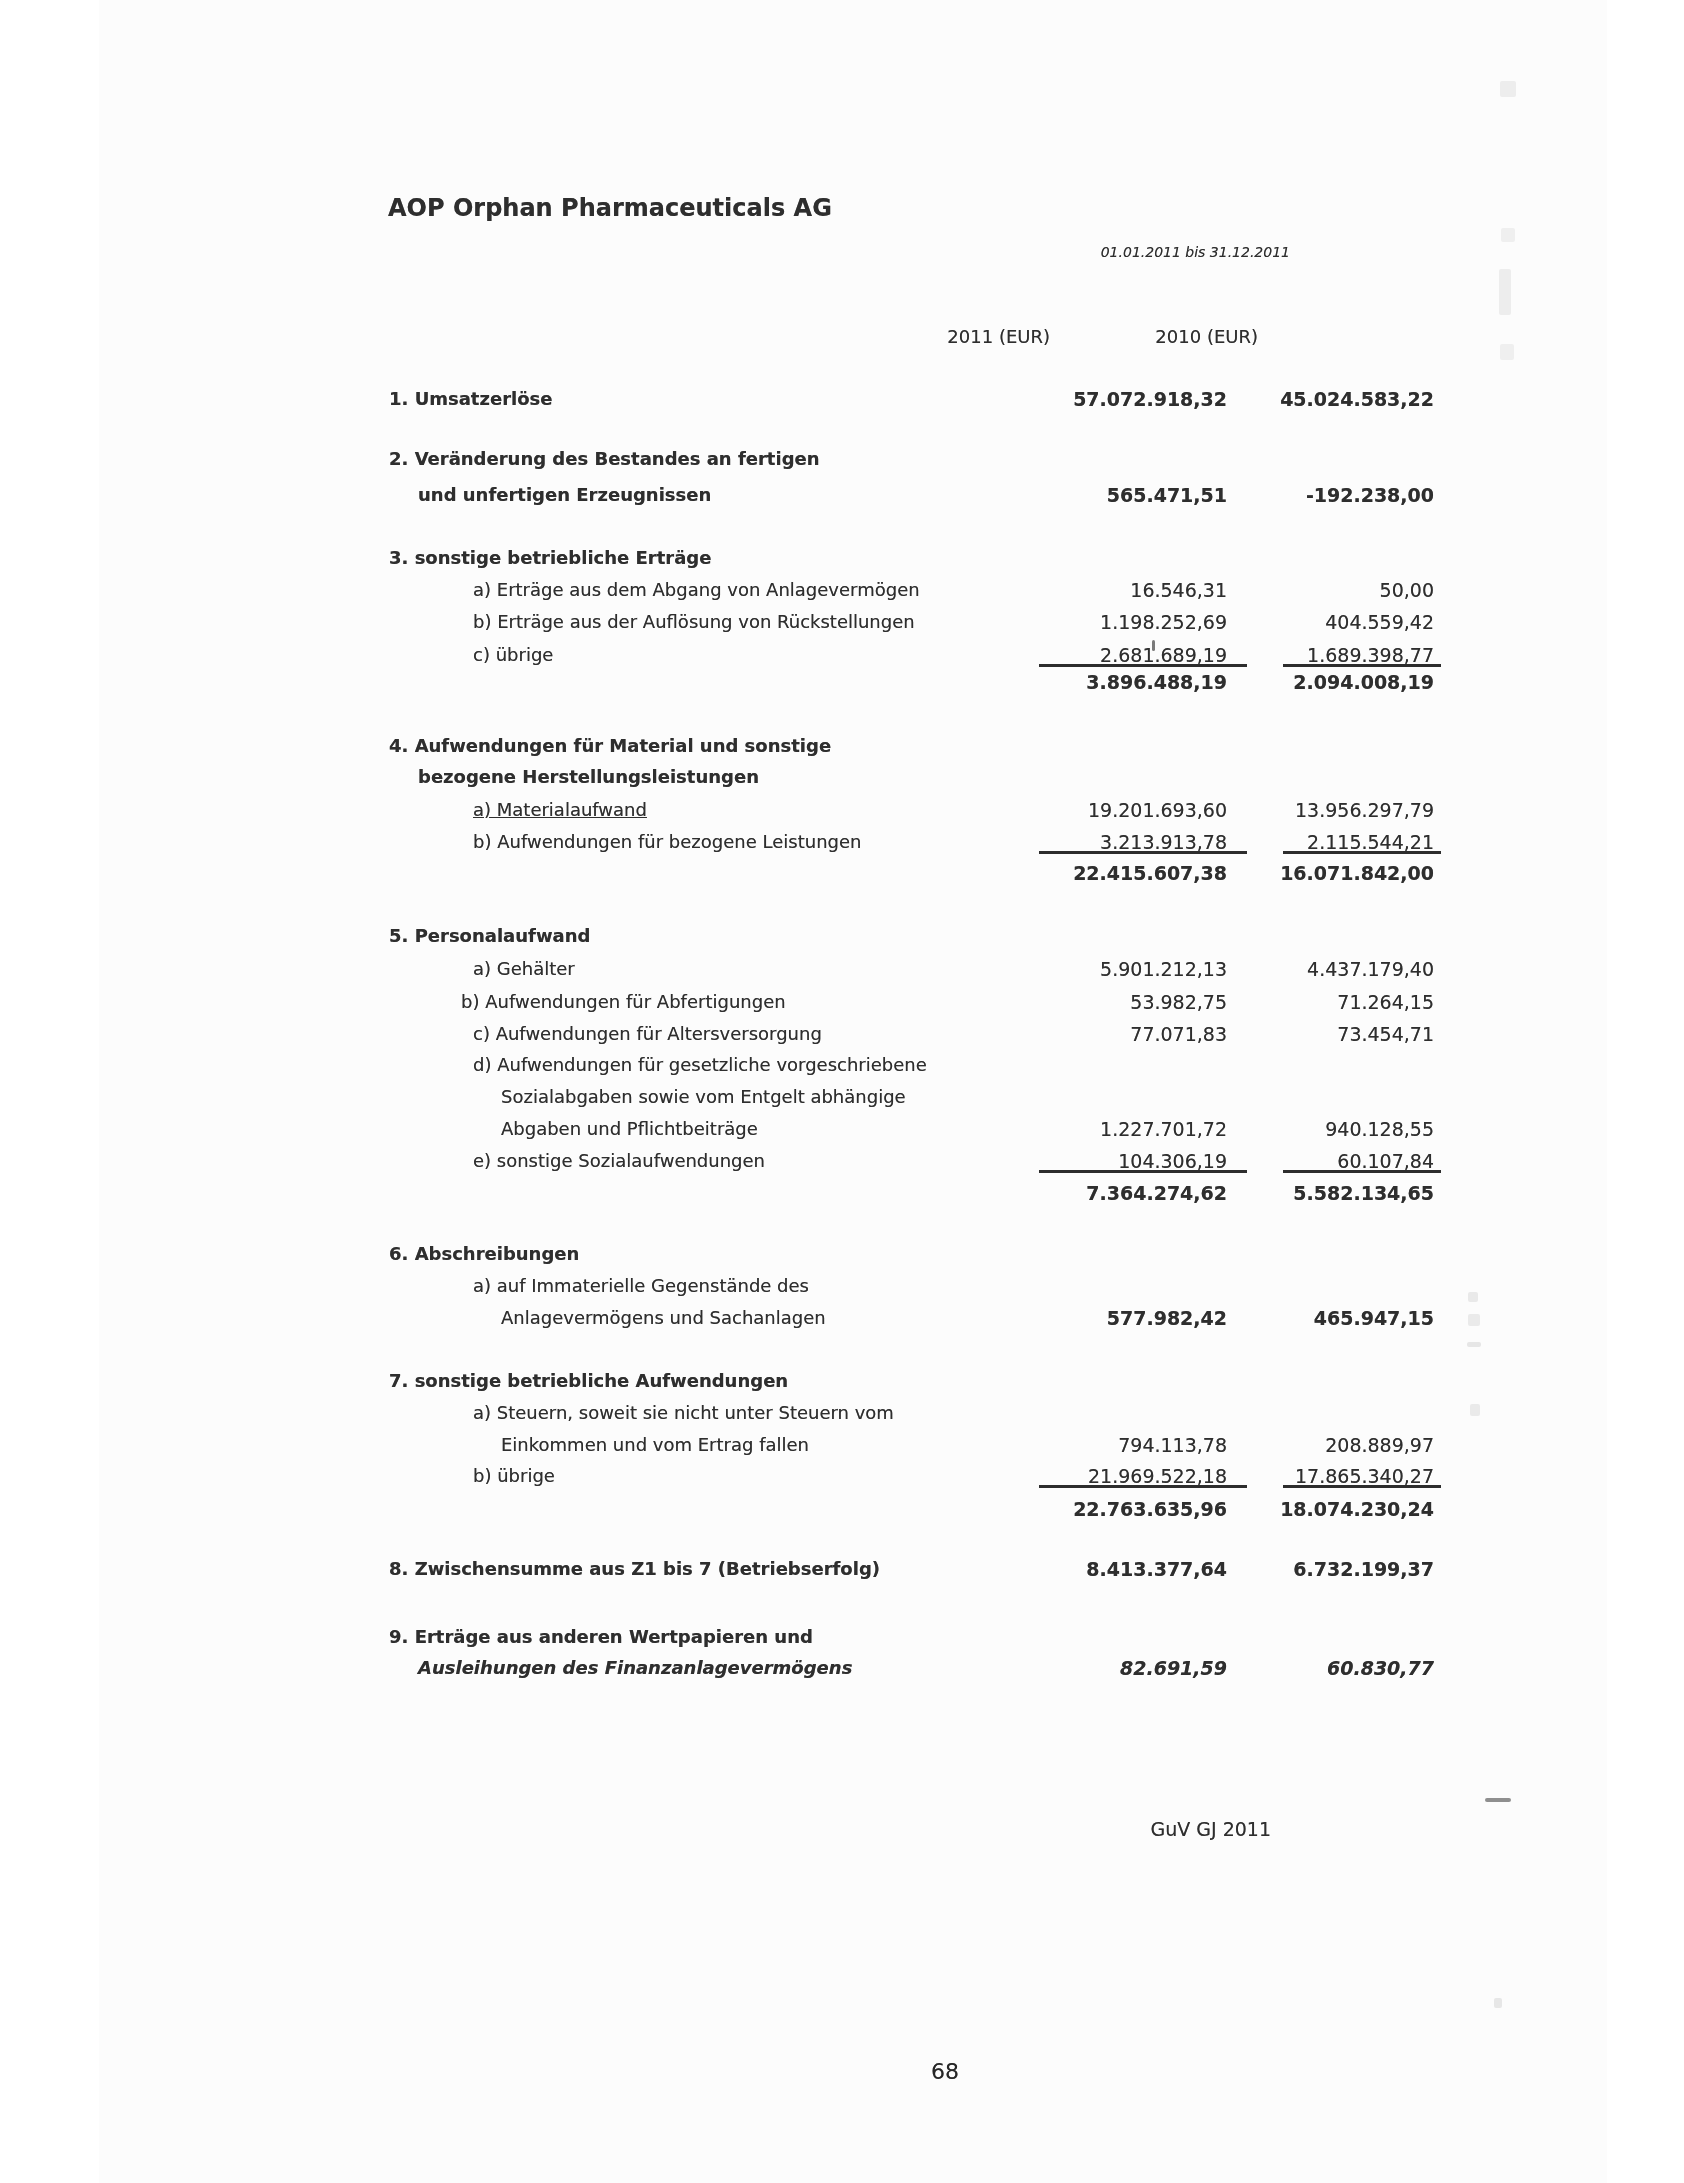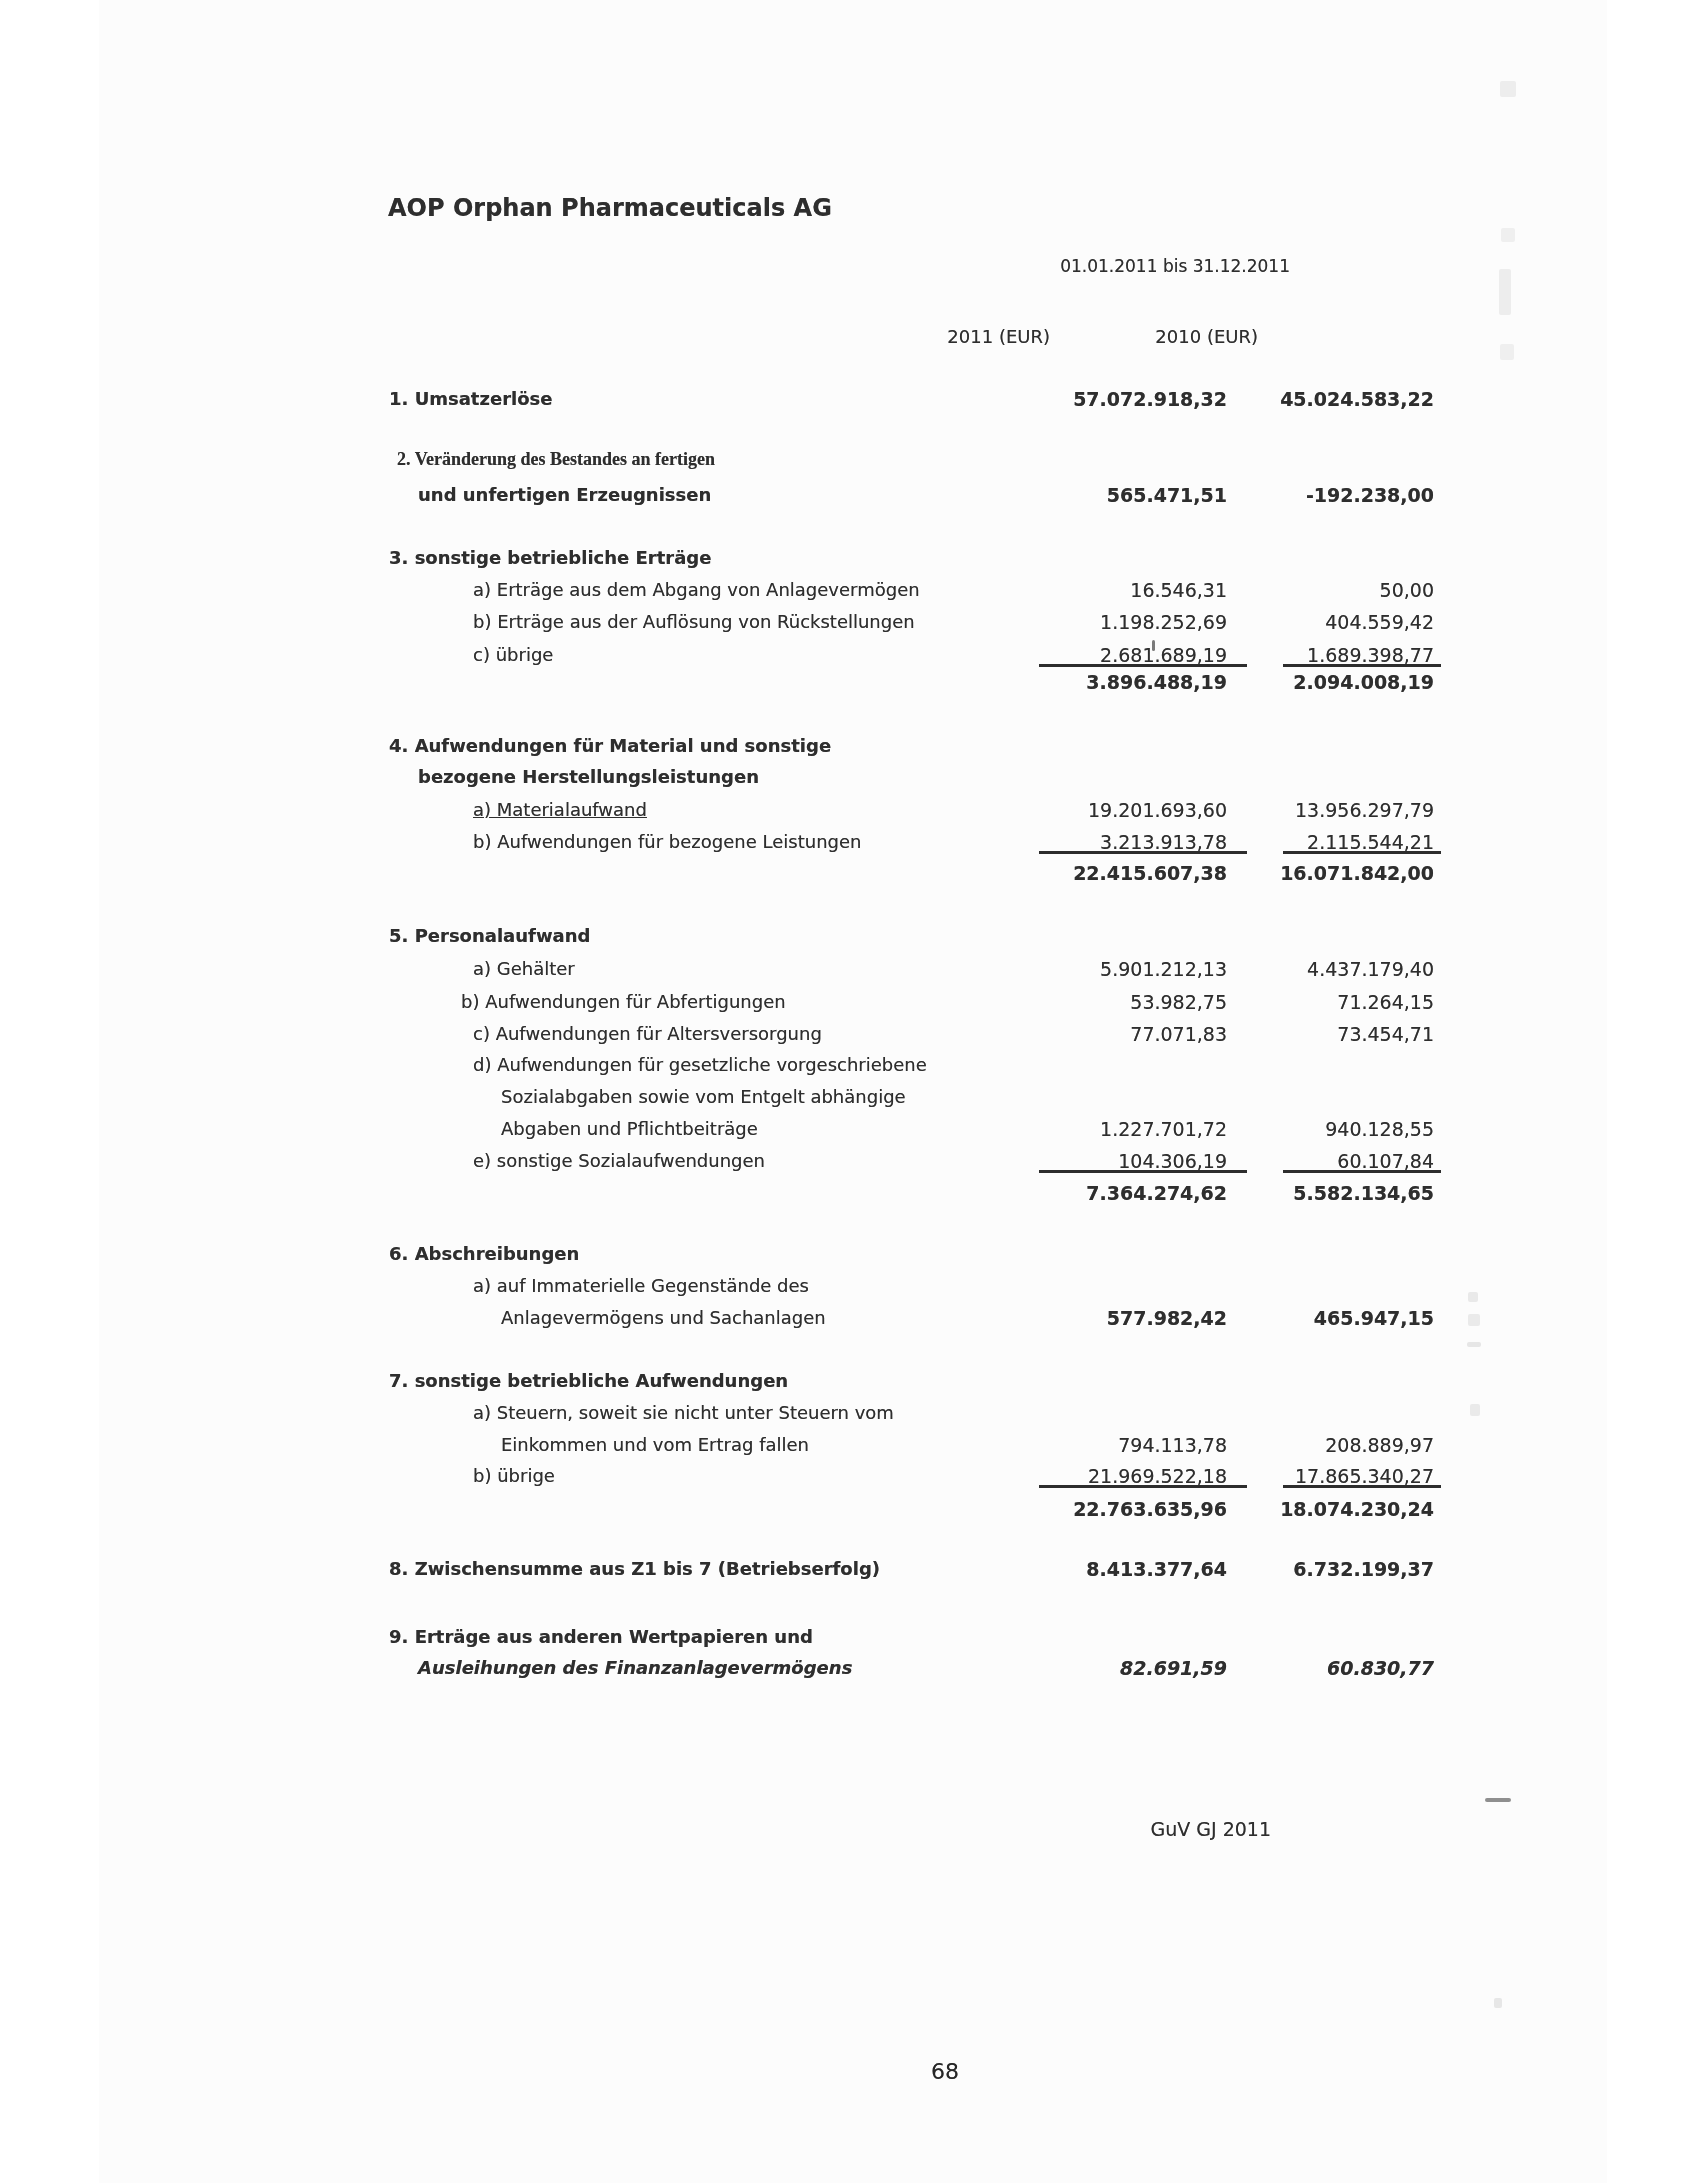--- a/index.html
+++ b/index.html
@@ -11,21 +11,21 @@
   }
   .page{
     position:absolute;left:99px;top:0;width:1508px;height:2183px;
     background:#fcfcfc;
   }
   .txt{ text-shadow:0 0 0.6px rgba(45,45,45,0.55); white-space:nowrap; }
   .bold{ font-weight:bold; }
 
   .company{ position:absolute; left:289px; top:194px; font-size:24px; font-weight:bold; }
   .doc-title{ position:absolute; right:313px; top:192px; font-size:31px; font-weight:bold; letter-spacing:-0.3px; }
-  .doc-period{ position:absolute; right:317px; top:256px; font-size:17px; }
+  .doc-period{ position:absolute; right:317px; top:244px; font-size:14px;font-style:italic; }
 
   .colhead{ position:absolute; top:326px; font-size:18px; }
   .colhead.c1{ right:557px; }
   .colhead.c2{ right:349px; }
 
   #rows{ position:absolute; left:290px; top:0; width:1052px; }
   .row{ position:absolute; left:0; width:1052px; height:33px; font-size:18px; line-height:22px; }
   .row .lbl{ position:absolute; top:0; }
   .row .val{ position:absolute; top:0; width:198px; text-align:right; font-size:19px; }
   .row .v1{ right:214px; }
@@ -50,21 +50,21 @@
   <div class="colhead c1 txt">2011 (EUR)</div>
   <div class="colhead c2 txt">2010 (EUR)</div>
 
   <div id="rows">
       <div class="row" style="top: 388px;">
         <span class="lbl txt bold" style="left: 0px;">1. Umsatzerlöse</span>
         <span class="val v1 txt bold">57.072.918,32</span>
         <span class="val v2 txt bold">45.024.583,22</span>
       </div>
       <div class="row" style="top: 448px;">
-        <span class="lbl txt bold" style="left: 8px; font-family: Liberation Serif, serif;">2. Veränderung des Bestandes an fertigen</span>
+        <span class="lbl txt bold" style="left: 0px;">2. Veränderung des Bestandes an fertigen</span>
       </div>
       <div class="row" style="top: 484px;">
         <span class="lbl txt bold" style="left: 29px; text-align: right;">und unfertigen Erzeugnissen</span>
         <span class="val v1 txt bold">565.471,51</span>
         <span class="val v2 txt bold">-192.238,00</span>
       </div>
       <div class="row" style="top: 547px;">
         <span class="lbl txt bold" style="left: 0px;">3. sonstige betriebliche Erträge</span>
       </div>
       <div class="row" style="top: 579px;">

